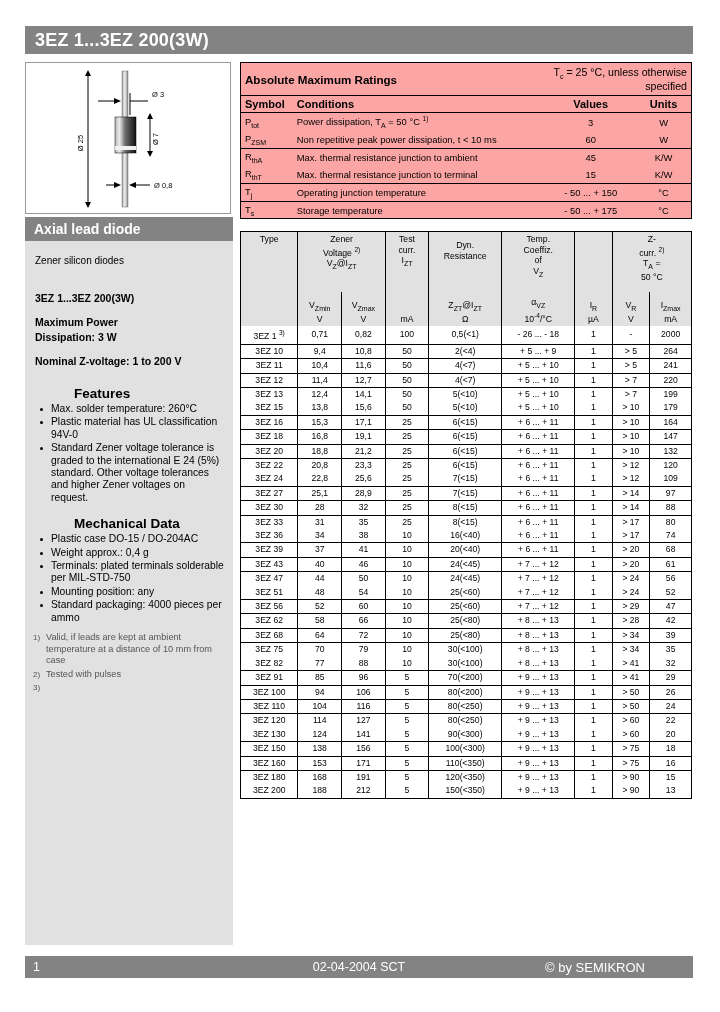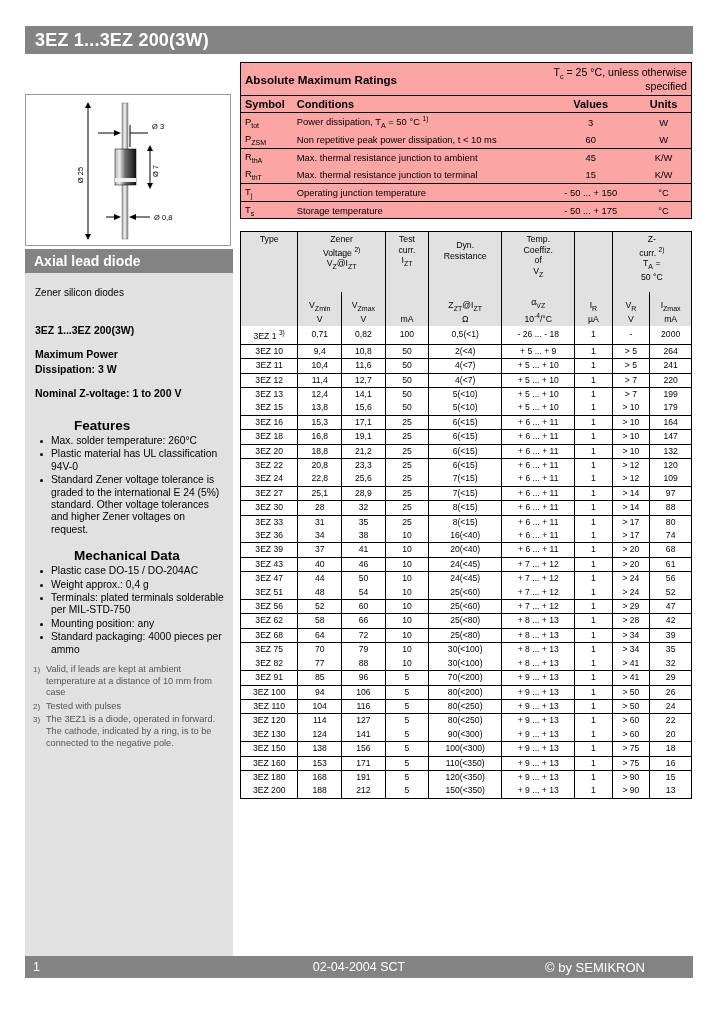--- a/index.html
+++ b/index.html
@@ -5,21 +5,21 @@
   html,body{margin:0;padding:0;background:#fff;}
   body{width:720px;height:1012px;position:relative;
        font-family:"Liberation Sans","DejaVu Sans",sans-serif;color:#000;}
 
   
   .title-bar{position:absolute;left:25px;top:26px;width:668px;height:28px;
              background:#838383;display:flex;align-items:center;}
   .title-bar .t{color:#fff;font-size:18px;font-weight:bold;padding-left:10px;letter-spacing:.2px;}
 
   
-  .left-col{position:absolute;left:25px;top:62px;width:208px;margin-top:32px;}
+  .left-col{position:absolute;left:25px;top:62px;width:208px;}
   .drawing-box{width:206px;height:152px;border:1px solid #9a9a9a;background:#fff;
                box-sizing:border-box;position:relative;}
   .subtitle-bar{width:208px;height:24px;background:#838383;display:flex;align-items:center;
                 margin-top:3px;}
   .subtitle-bar .t{color:#fff;font-size:14px;font-weight:bold;padding-left:9px;}
   .gray-panel{width:208px;background:#e1e1e1;padding:10px 8px 14px 8px;box-sizing:border-box;
               min-height:704px;}
   .gray-panel h1{font-size:10px;font-weight:normal;margin:4px 0 26px 2px;}
   .gray-panel .bold-line{font-size:10.5px;font-weight:bold;margin:0 0 2px 2px;line-height:13px;}
   .gap-sm{height:9px;}
@@ -177,21 +177,20 @@
       <li>
         <span class="n">1)</span>
         <span>Valid, if leads are kept at ambient temperature at a distance of 10 mm from case</span>
       </li>
       <li>
         <span class="n">2)</span>
         <span>Tested with pulses</span>
       </li>
       <li>
         <span class="n">3)</span>
-        <span>The 3EZ1 is a diode, operated in forward. The cathode, indicated by a ring, is to be connected to the negative pole.</span>
       </li>
     </ol>
   </div>
 </div>
 
 <div class="right-col">
 
   <table class="amr">
     <tbody>
       <tr class="hdr">

